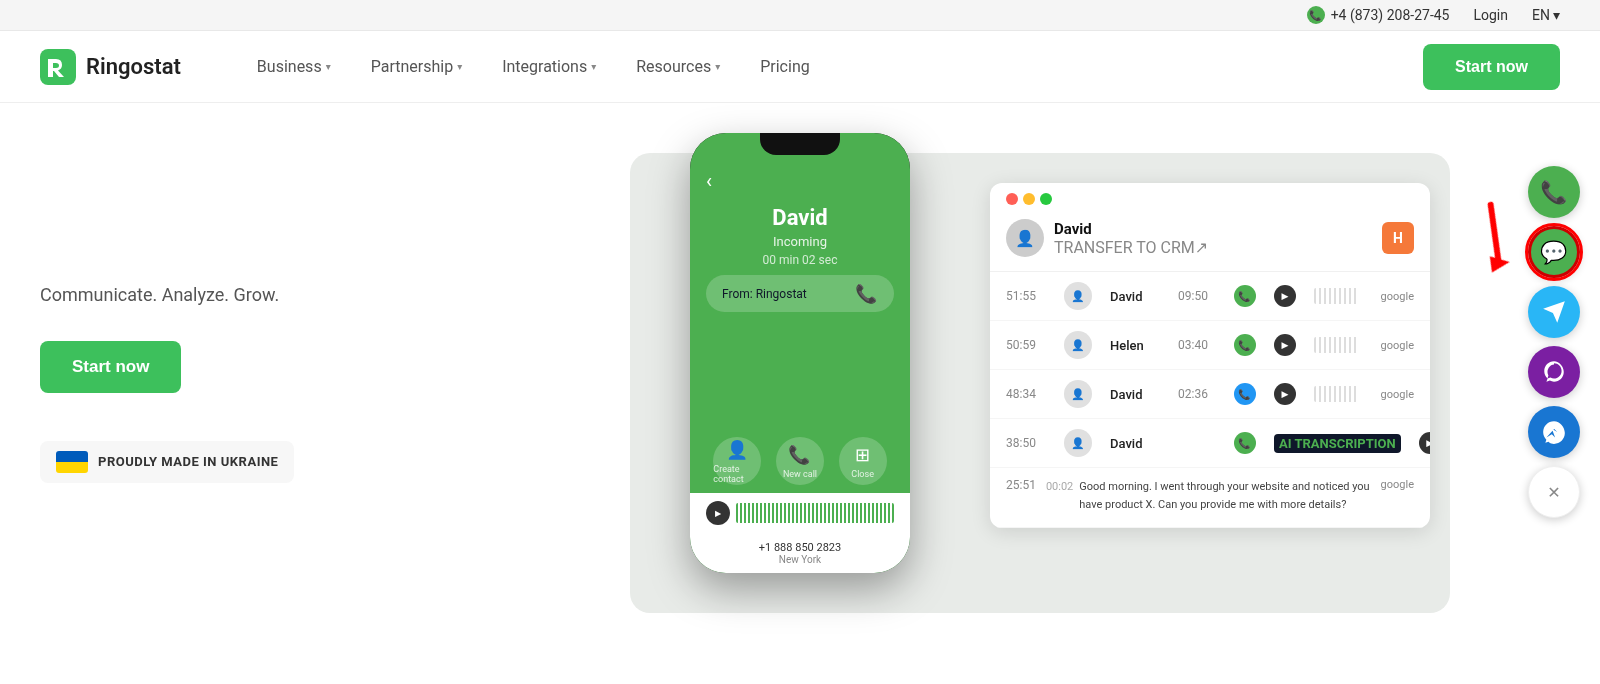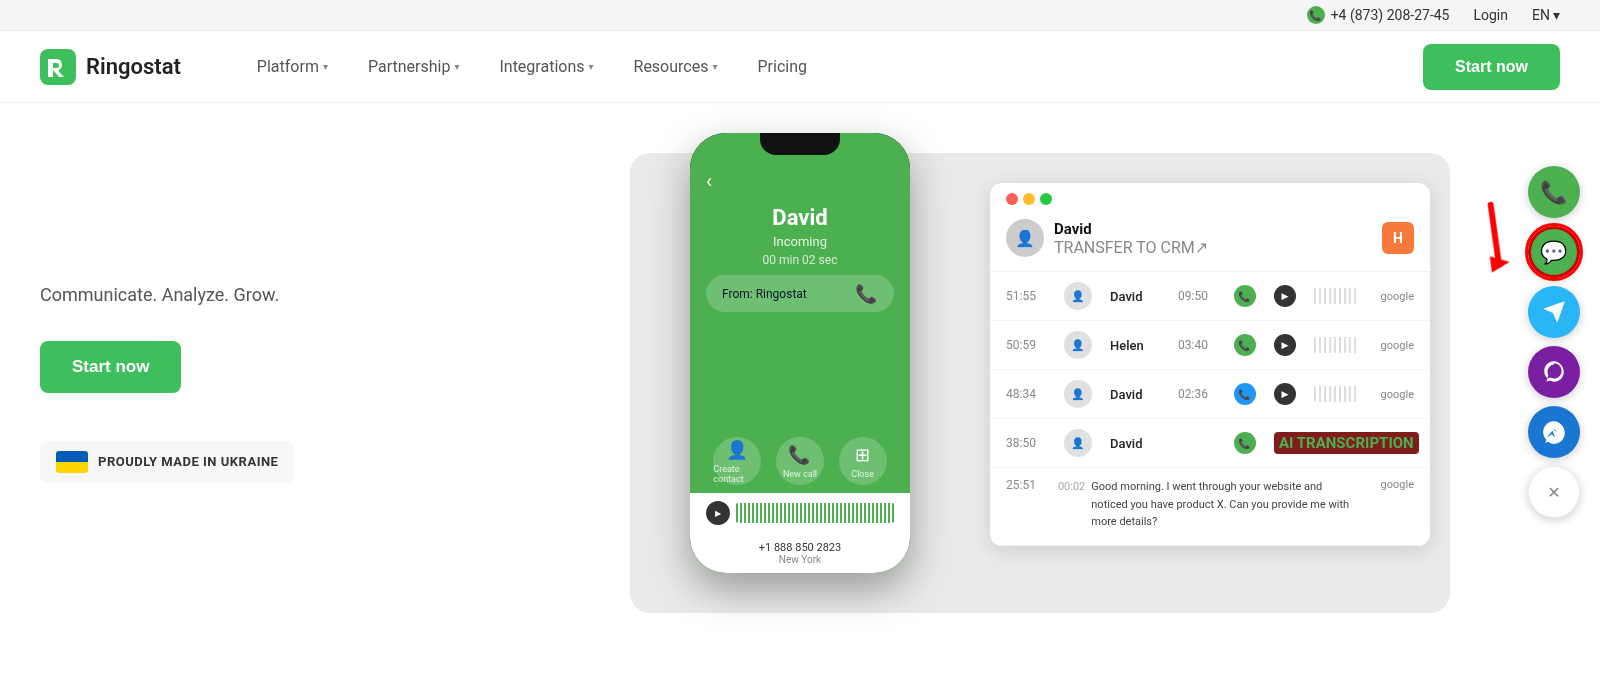--- a/index.html
+++ b/index.html
@@ -258,21 +258,21 @@
     }
     .call-row-time { color: #888; width: 40px; flex-shrink: 0; font-size: 12px; }
     .call-row-avatar { width: 28px; height: 28px; border-radius: 50%; background: #e0e0e0; flex-shrink: 0; overflow: hidden; display: flex; align-items: center; justify-content: center; font-size: 11px; color: #888; }
     .call-row-name { width: 50px; flex-shrink: 0; font-weight: 500; color: #222; }
     .call-row-dur { color: #888; width: 38px; flex-shrink: 0; font-size: 12px; }
     .call-row-phone-icon { width: 22px; height: 22px; border-radius: 50%; background: #4caf50; display: flex; align-items: center; justify-content: center; color: white; font-size: 10px; flex-shrink: 0; }
     .call-row-phone-icon.blue { background: #2196f3; }
     .call-row-play { width: 22px; height: 22px; border-radius: 50%; background: #333; display: flex; align-items: center; justify-content: center; color: white; font-size: 9px; flex-shrink: 0; }
     .call-row-wave { flex: 1; height: 16px; background: repeating-linear-gradient(90deg, #bbb 0px, #bbb 2px, transparent 2px, transparent 5px); border-radius: 2px; opacity: 0.5; }
     .call-row-source { color: #888; font-size: 11px; margin-left: 4px; }
-    .call-ai-badge { background: #7f1d1d; color: #4caf50; font-size: 15px; font-weight: 700; border-radius: 4px; padding: 2px 5px; white-space: nowrap; }
+    .call-ai-badge { background: #0f172a; color: #4caf50; font-size: 13px; font-weight: 700; border-radius: 4px; padding: 2px 5px; white-space: nowrap; }
 
     
     .call-row-ai {
       padding: 10px 16px;
       border-bottom: 1px solid #f5f5f5;
     }
     .ai-messages { font-size: 11px; color: #444; line-height: 1.6; }
     .ai-msg { display: flex; gap: 6px; margin-bottom: 4px; }
     .ai-msg-time { color: #aaa; flex-shrink: 0; }
 
@@ -432,21 +432,21 @@
 <nav class="navbar">
   <a class="logo">
     <svg class="logo-icon" viewBox="0 0 36 36" fill="none" xmlns="http://www.w3.org/2000/svg">
       <rect width="36" height="36" rx="8" fill="#3dc05c"></rect>
       <path d="M8 10 L16 10 Q22 10 22 16 Q22 20 18 21.5 L24 28 L19 28 L14 22 L13 22 L13 28 L8 28 Z M13 14 L13 19 L16 19 Q19 19 19 16.5 Q19 14 16 14 Z" fill="white"></path>
     </svg>
     <span class="logo-text">Ringostat</span>
   </a>
   <div class="nav-items">
     <div class="nav-item">
-      <span>Platform</span>
+      <span>Business</span>
       <span class="nav-chevron">▾</span>
     </div>
     <div class="nav-item">
       <span>Partnership</span>
       <span class="nav-chevron">▾</span>
     </div>
     <div class="nav-item">
       <span>Integrations</span>
       <span class="nav-chevron">▾</span>
     </div>
@@ -570,21 +570,21 @@
           <span class="call-row-name">David</span>
           <span class="call-row-dur"></span>
           <div class="call-row-phone-icon">📞</div>
           <span class="call-ai-badge">AI TRANSCRIPTION</span>
           <div class="call-row-play">▶</div>
           <div class="call-row-wave"></div>
           <span class="call-row-source">google</span>
         </div>
 
         <div class="call-row-ai">
-          <div style="display:flex; align-items:flex-start; gap:22px;">
+          <div style="display:flex; align-items:flex-start; gap:10px;">
             <span style="color:#888;font-size:12px;white-space:nowrap;">25:51</span>
             <div class="ai-messages">
               <div class="ai-msg">
                 <span class="ai-msg-time">00:02</span>
                 <span>Good morning. I went through your website and noticed you have product X. Can you provide me with more details?</span>
               </div>
             </div>
             <span class="call-row-source" style="margin-left:auto;">google</span>
           </div>
         </div>

